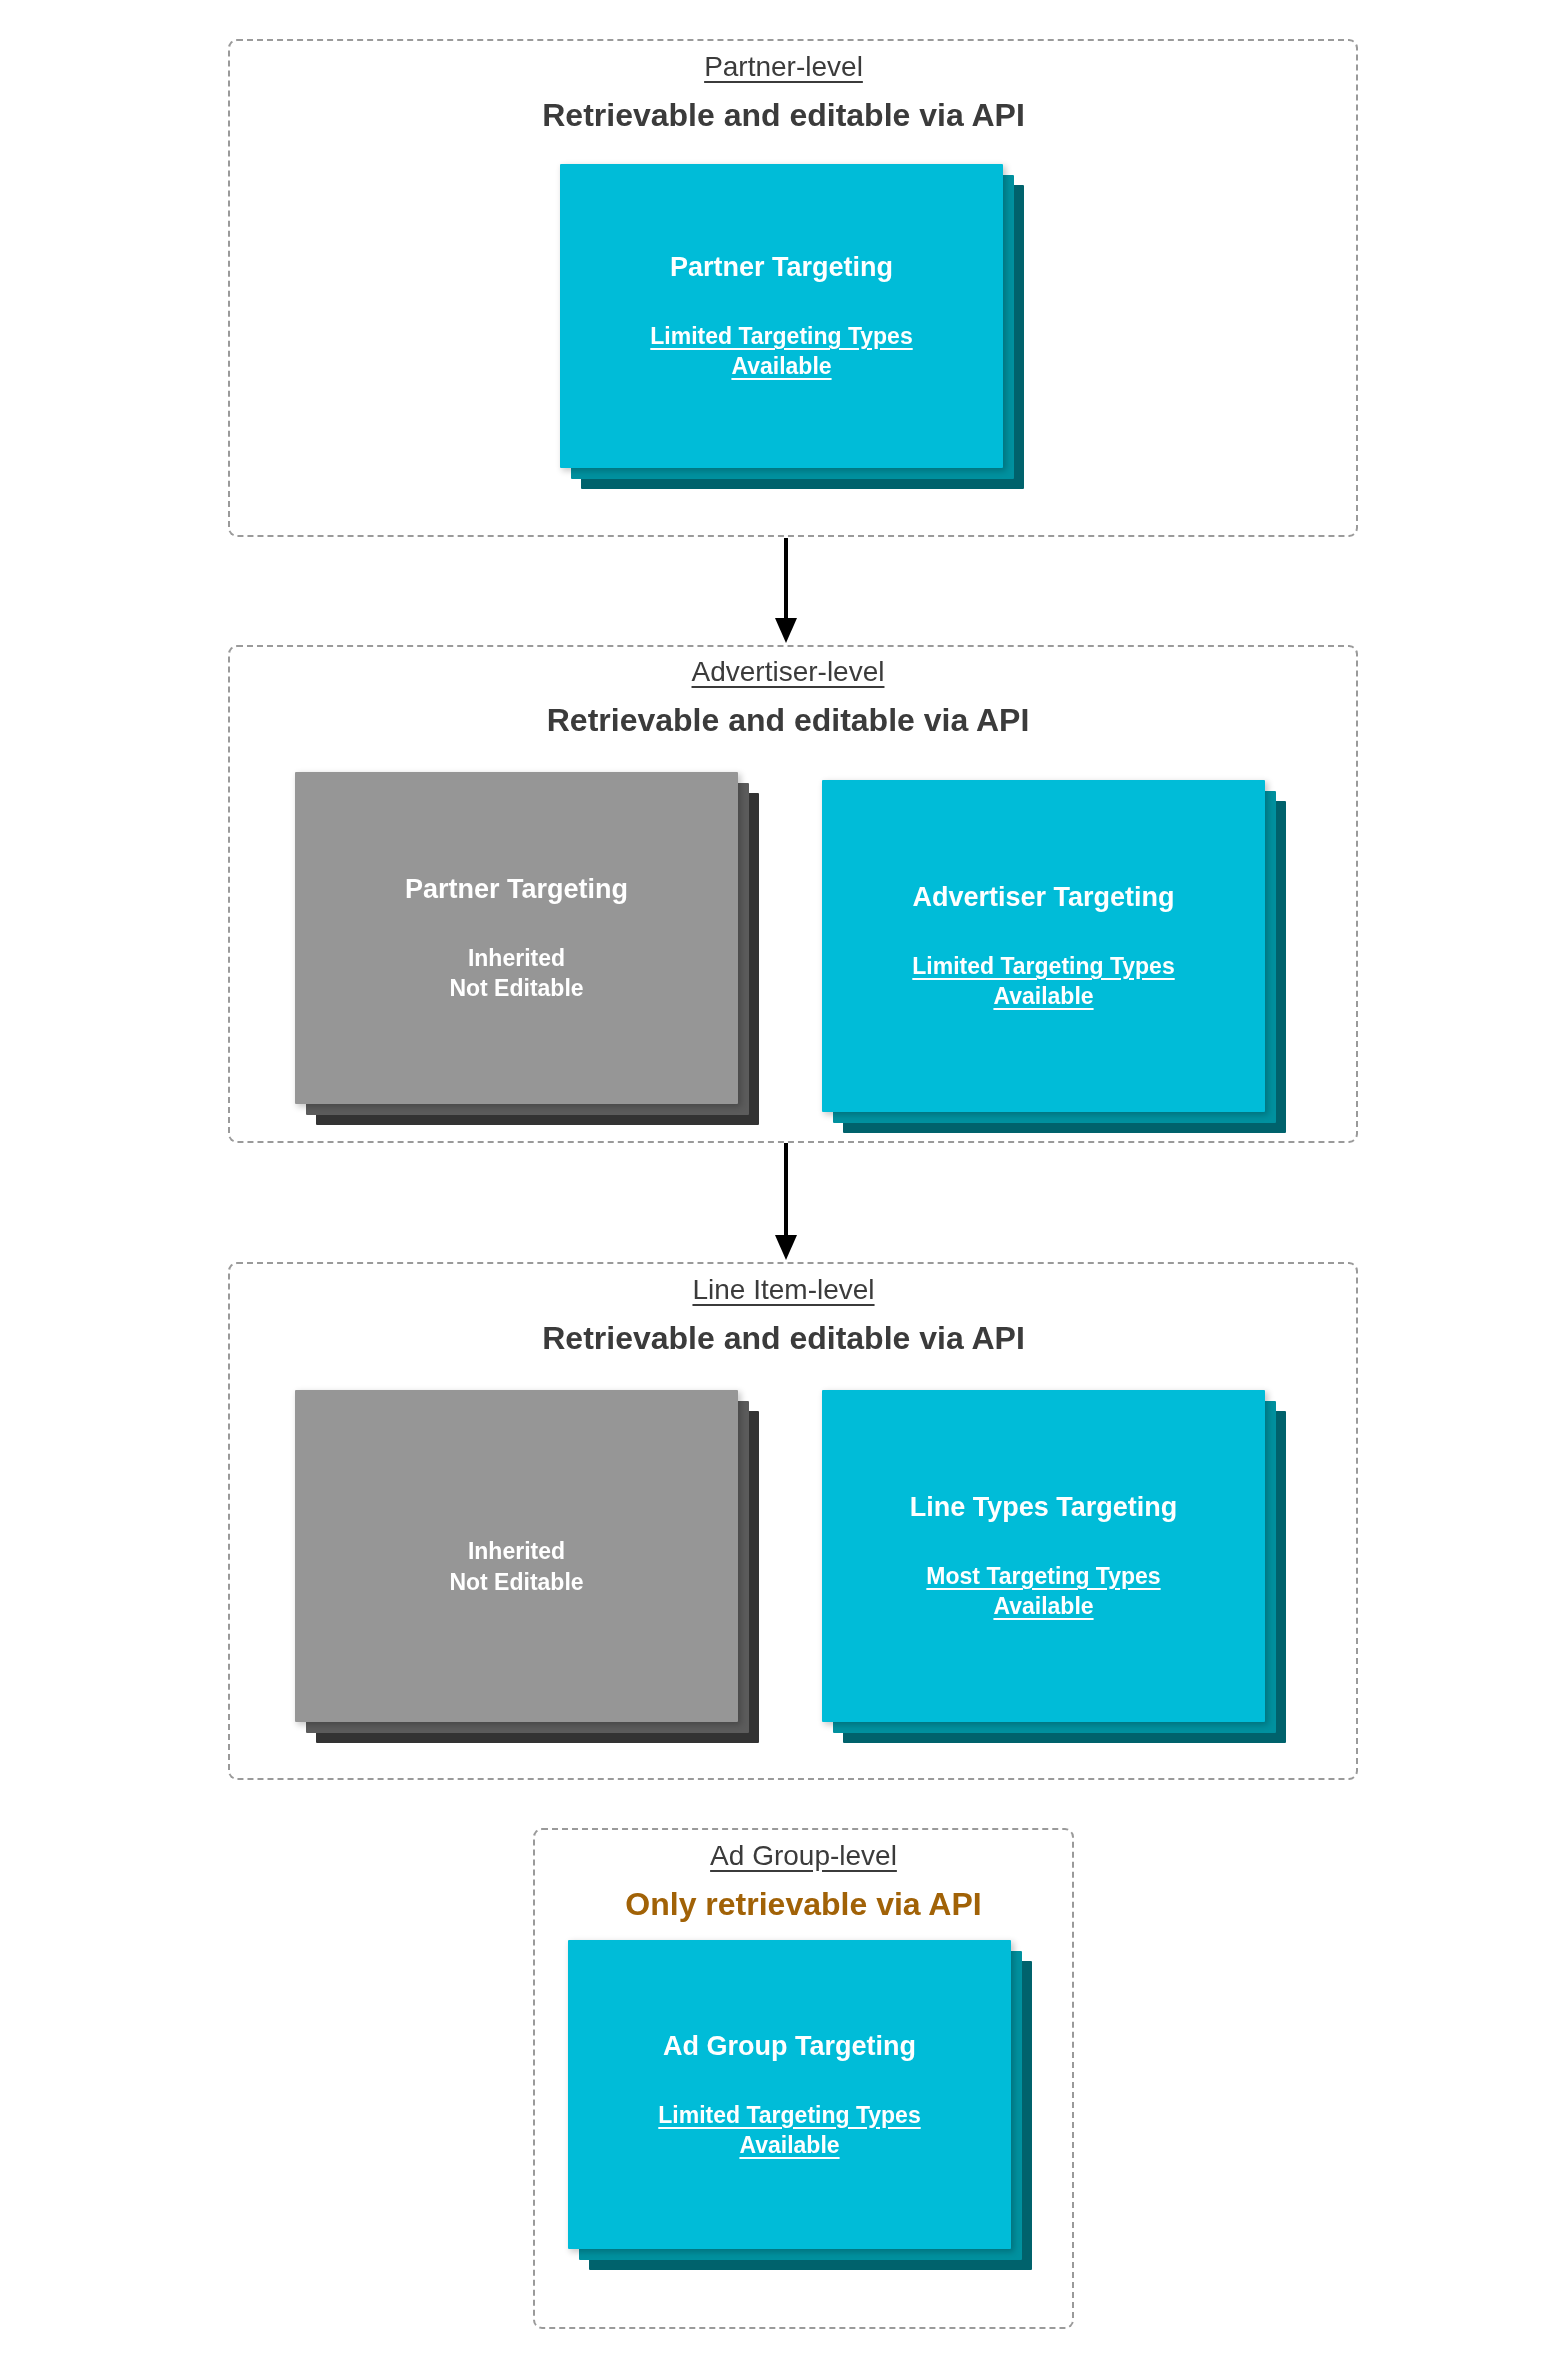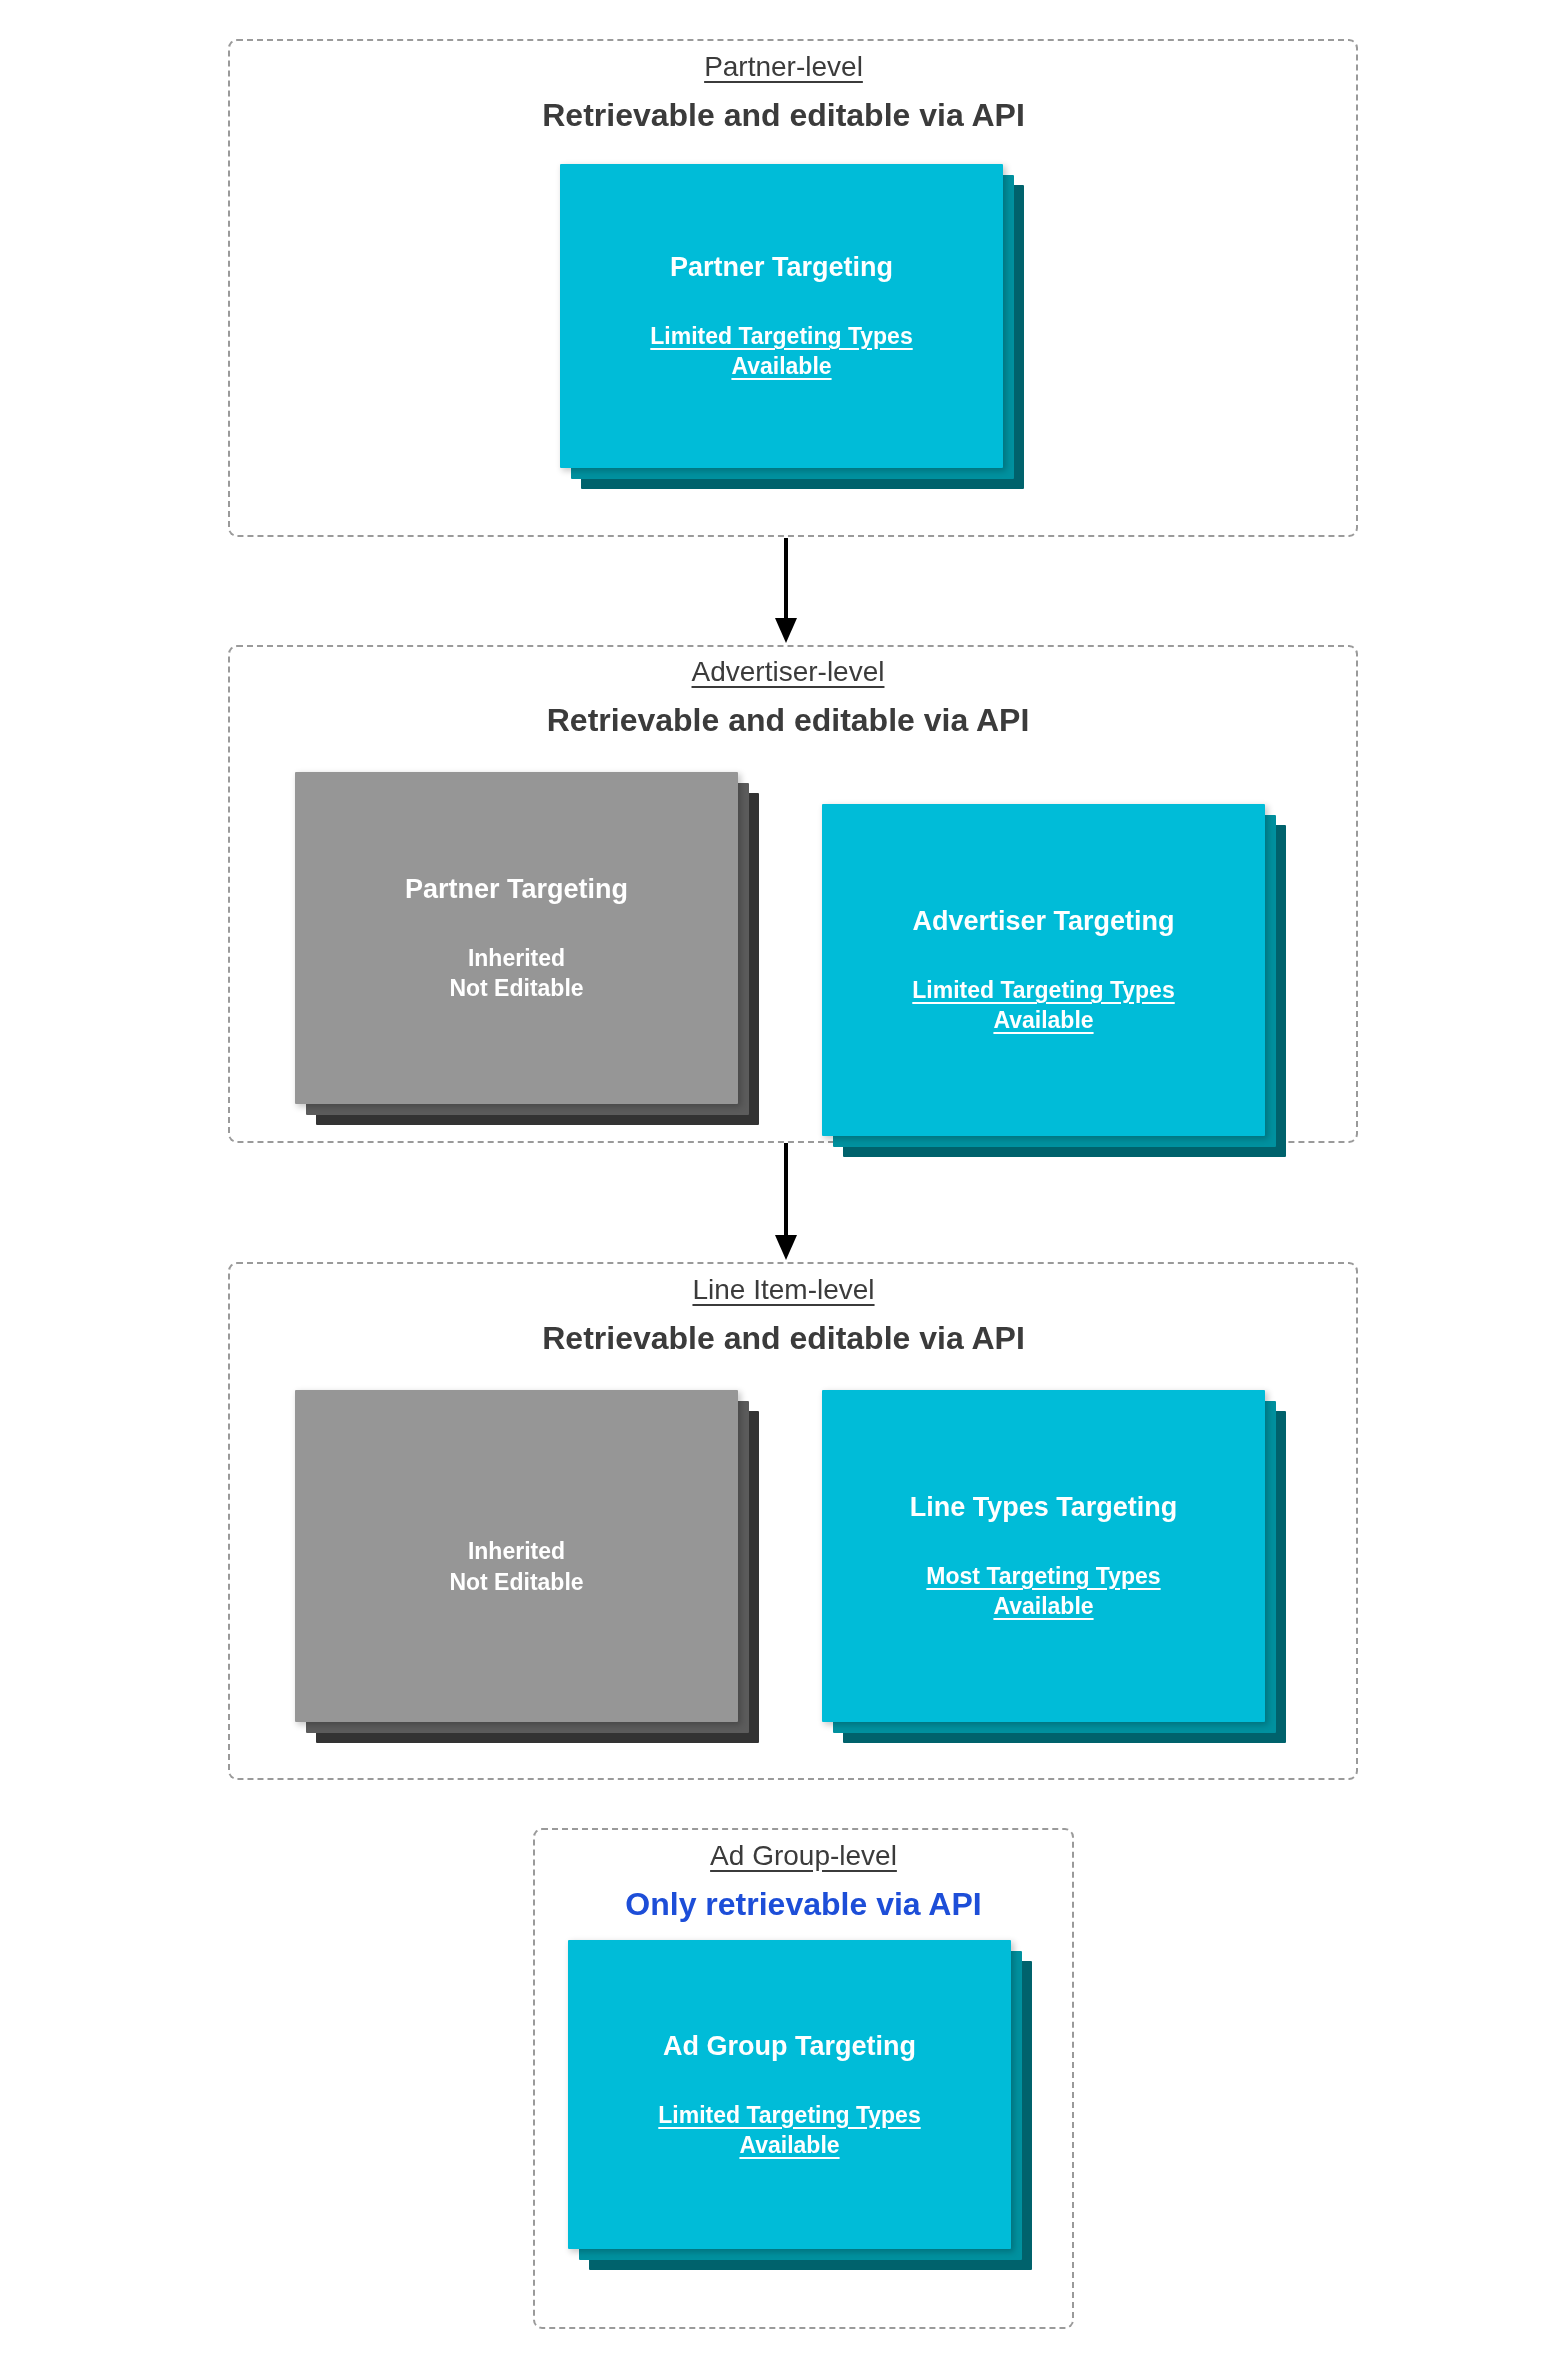--- a/index.html
+++ b/index.html
@@ -52,21 +52,21 @@
     color: #3b3b3b;
   }
   .level-subtitle {
     display: block;
     font-size: 32px;
     font-weight: bold;
     line-height: 1.3;
     margin-top: 11px;
     color: #3b3b3b;
   }
-  .level-subtitle.alert { color: #1d4ed8; }
+  .level-subtitle.alert { color: #a16207; }
 
   #heading-partner    { top: 50px; }
   #heading-advertiser { top: 655px; padding-left: 9px; }
   #heading-lineitem   { top: 1273px; }
   #heading-adgroup    { top: 1839px; left: 533px; width: 541px; }
 
   
   .arrow {
     position: absolute;
     width: 27px;
@@ -148,21 +148,21 @@
     text-decoration: none;
   }
 
   
   #stack-partner-targeting { left: 560px; top: 164px; width: 464px; height: 325px; }
   #stack-partner-targeting .layer { width: 443px; height: 304px; }
 
   #stack-adv-inherited { left: 295px; top: 772px; width: 464px; height: 354px; }
   #stack-adv-inherited .layer { width: 443px; height: 332px; }
 
-  #stack-advertiser-targeting { left: 822px; top: 804px; width: 528px; height: 354px; padding-left: 8px; }
+  #stack-advertiser-targeting { left: 822px; top: 780px; width: 528px; height: 354px; padding-left: 8px; }
   #stack-advertiser-targeting .layer { width: 443px; height: 332px; }
 
   #stack-li-inherited { left: 295px; top: 1390px; width: 464px; height: 354px; }
   #stack-li-inherited .layer { width: 443px; height: 332px; }
 
   #stack-lineitem-targeting { left: 822px; top: 1390px; width: 464px; height: 354px; }
   #stack-lineitem-targeting .layer { width: 443px; height: 332px; }
 
   #stack-adgroup-targeting { left: 568px; top: 1940px; width: 464px; height: 330px; }
   #stack-adgroup-targeting .layer { width: 443px; height: 309px; }

